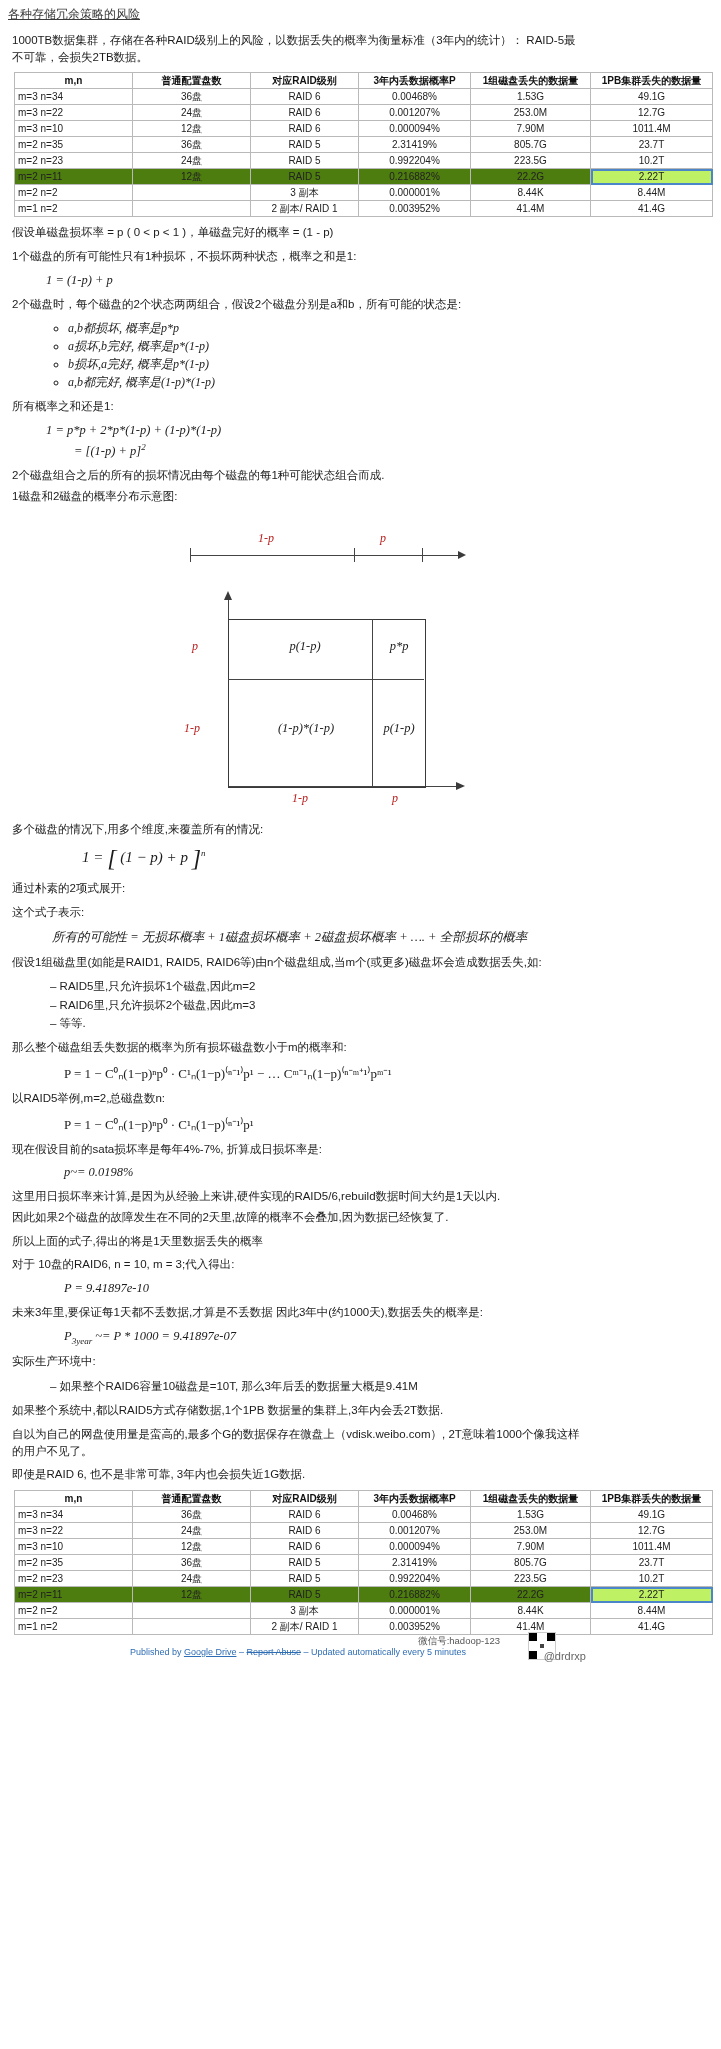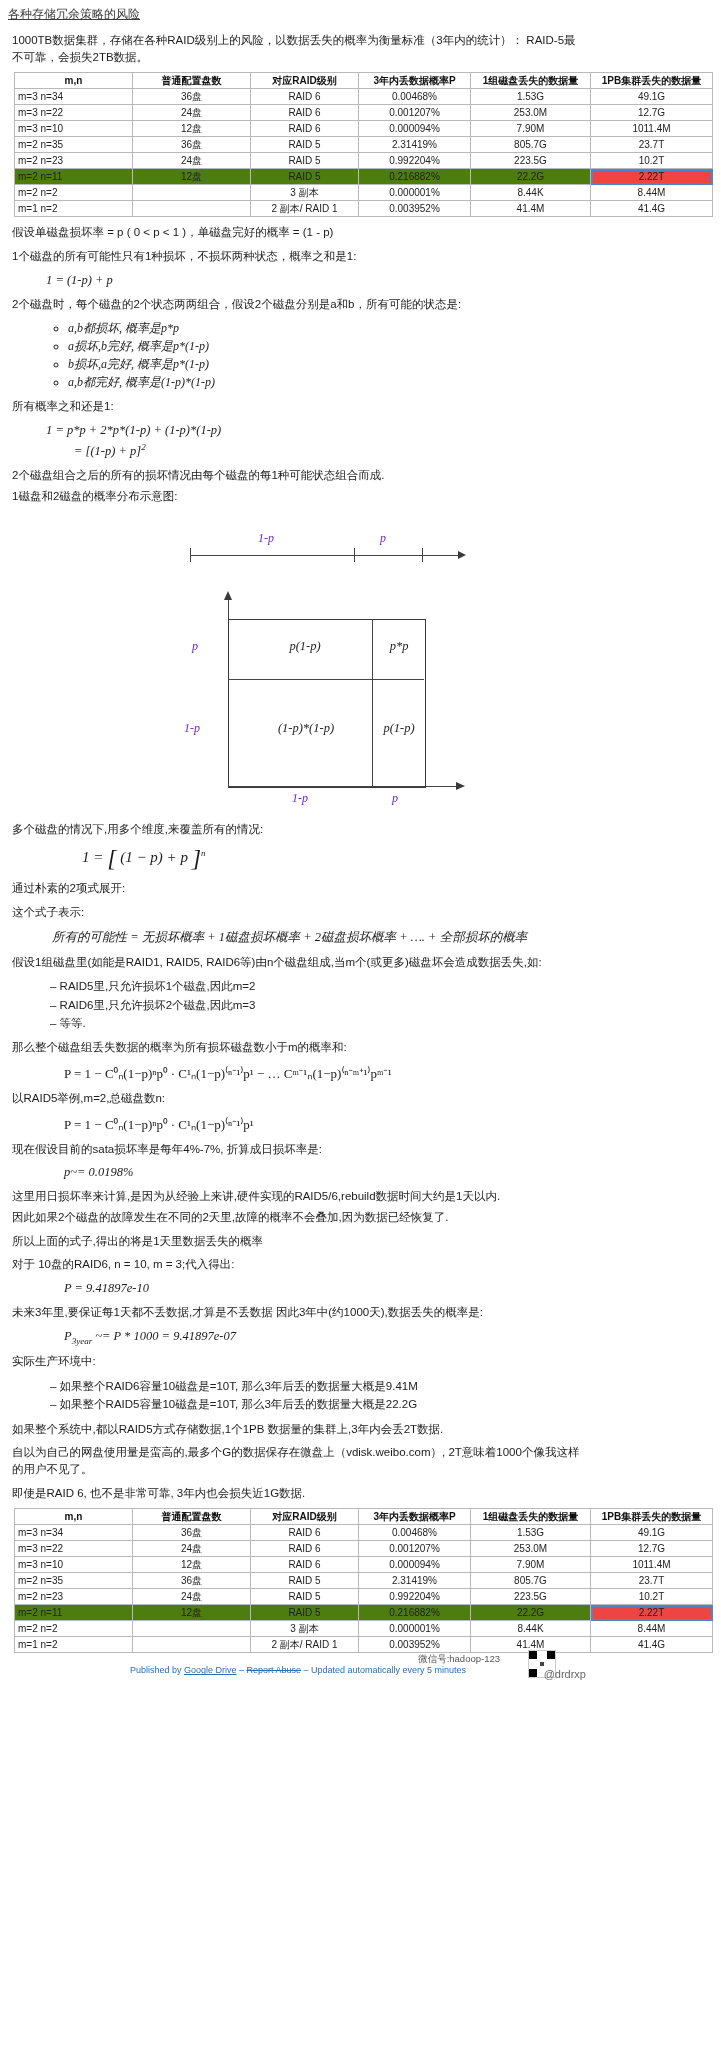--- a/index.html
+++ b/index.html
@@ -85,21 +85,21 @@
     background:#ffffff;
     color:#111;
   }
   table.raid td.left{text-align:left;}
   table.raid tr.hl td{background:#4d7c0f;}
   table.raid td.boxed{
     outline:2px solid #4a86c8;
     outline-offset:-2px;
     background:#ffffff;
   }
-  table.raid tr.hl td.boxed{background:#ef4444;}
+  table.raid tr.hl td.boxed{background:#bef264;}
   col.c1{width:118px;}
   col.c2{width:118px;}
   col.c3{width:108px;}
   col.c4{width:112px;}
   col.c5{width:120px;}
   col.c6{width:122px;}
 
   
   .diagram{
     position:relative;
@@ -109,21 +109,21 @@
   }
   .axis-line{
     position:absolute;
     background:#444;
   }
   .lbl{
     position:absolute;
     font-family:"Liberation Serif", serif;
     font-size:12px;
     font-style:italic;
-    color:#6d28d9;
+    color:#b91c1c;
   }
   .cell-lbl{
     position:absolute;
     font-family:"Liberation Serif", serif;
     font-size:12.5px;
     font-style:italic;
     color:#1b1b1b;
     text-align:center;
   }
   .box-outer{
@@ -368,21 +368,20 @@
 
     <p class="para">未来3年里,要保证每1天都不丢数据,才算是不丢数据 因此3年中(约1000天),数据丢失的概率是:</p>
     <div class="formula" style="margin-left:52px;">
       <span>P</span><span class="sub">3year</span>
       <span>~= P * 1000 = 9.41897e-07</span>
     </div>
 
     <p class="para">实际生产环境中:</p>
     <ul class="dash">
       <li>如果整个RAID6容量10磁盘是=10T, 那么3年后丢的数据量大概是9.41M</li>
-      <li>如果整个RAID5容量10磁盘是=10T, 那么3年后丢的数据量大概是22.2G</li>
     </ul>
 
     <p class="para">如果整个系统中,都以RAID5方式存储数据,1个1PB 数据量的集群上,3年内会丢2T数据.</p>
     <p class="para">自以为自己的网盘使用量是蛮高的,最多个G的数据保存在微盘上（vdisk.weibo.com）, 2T意味着1000个像我这样的用户不见了。</p>
     <p class="para">即使是RAID 6, 也不是非常可靠, 3年内也会损失近1G数据.</p>
 
     <table class="raid">
       <colgroup>
           <col class="c1">
           <col class="c2">

